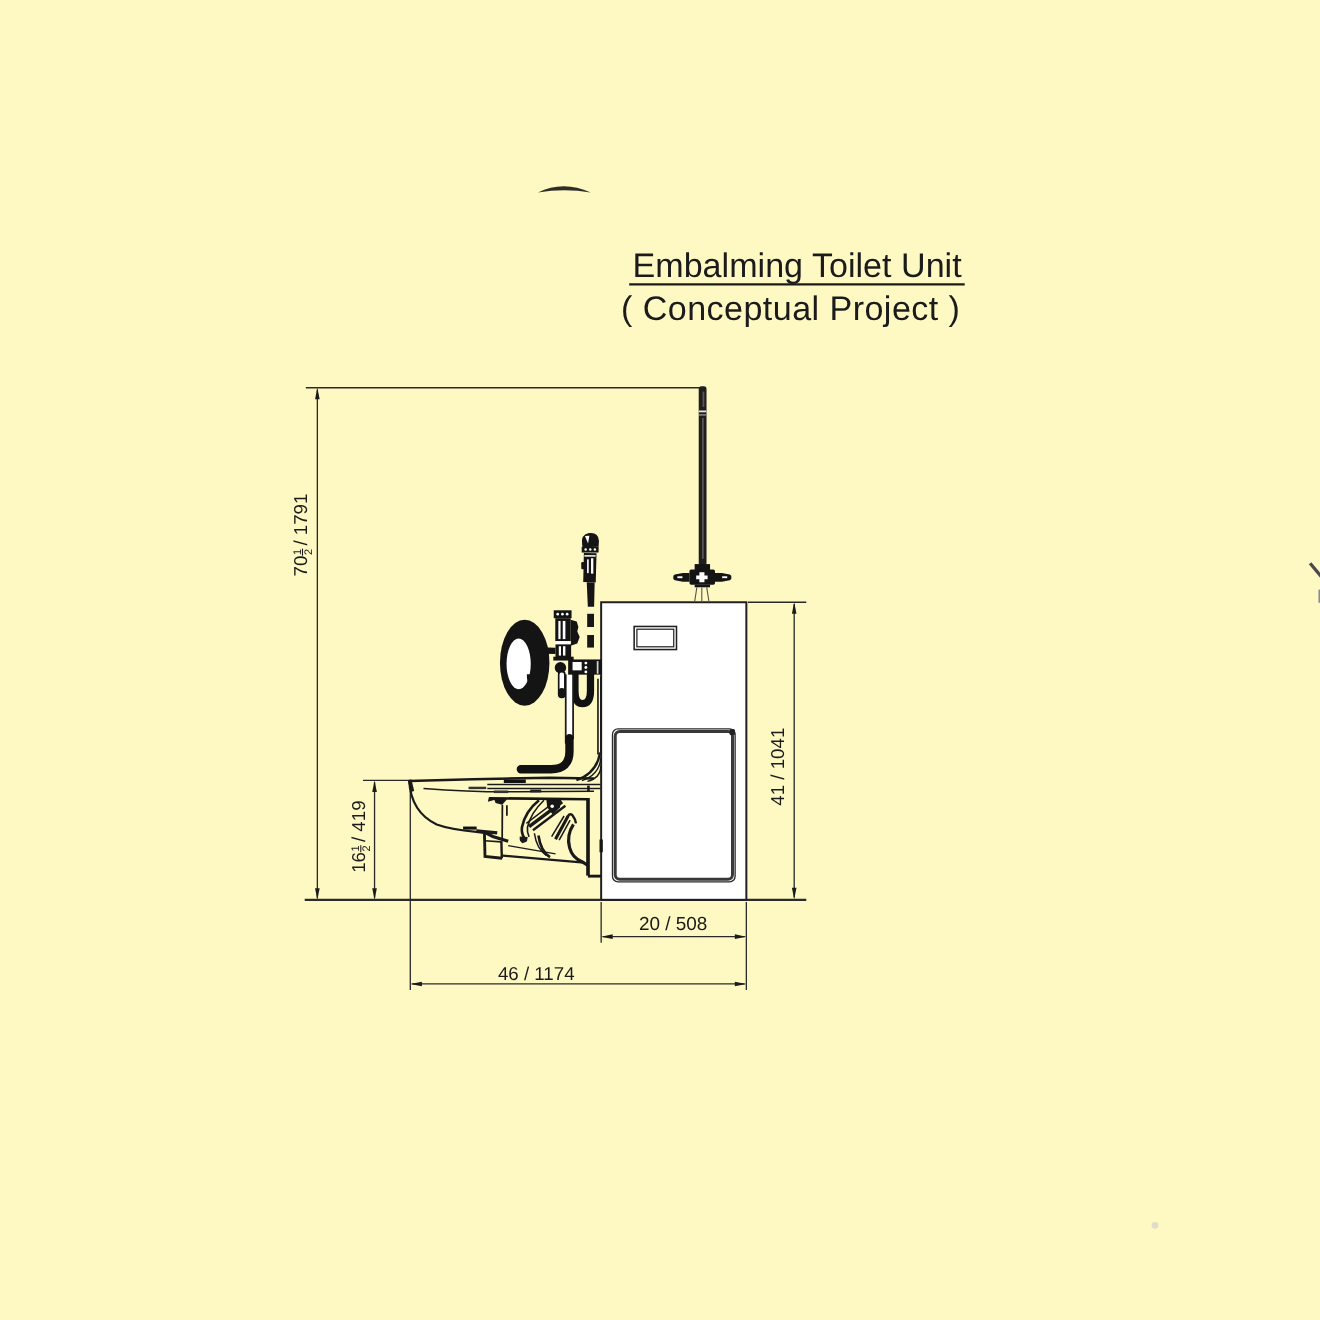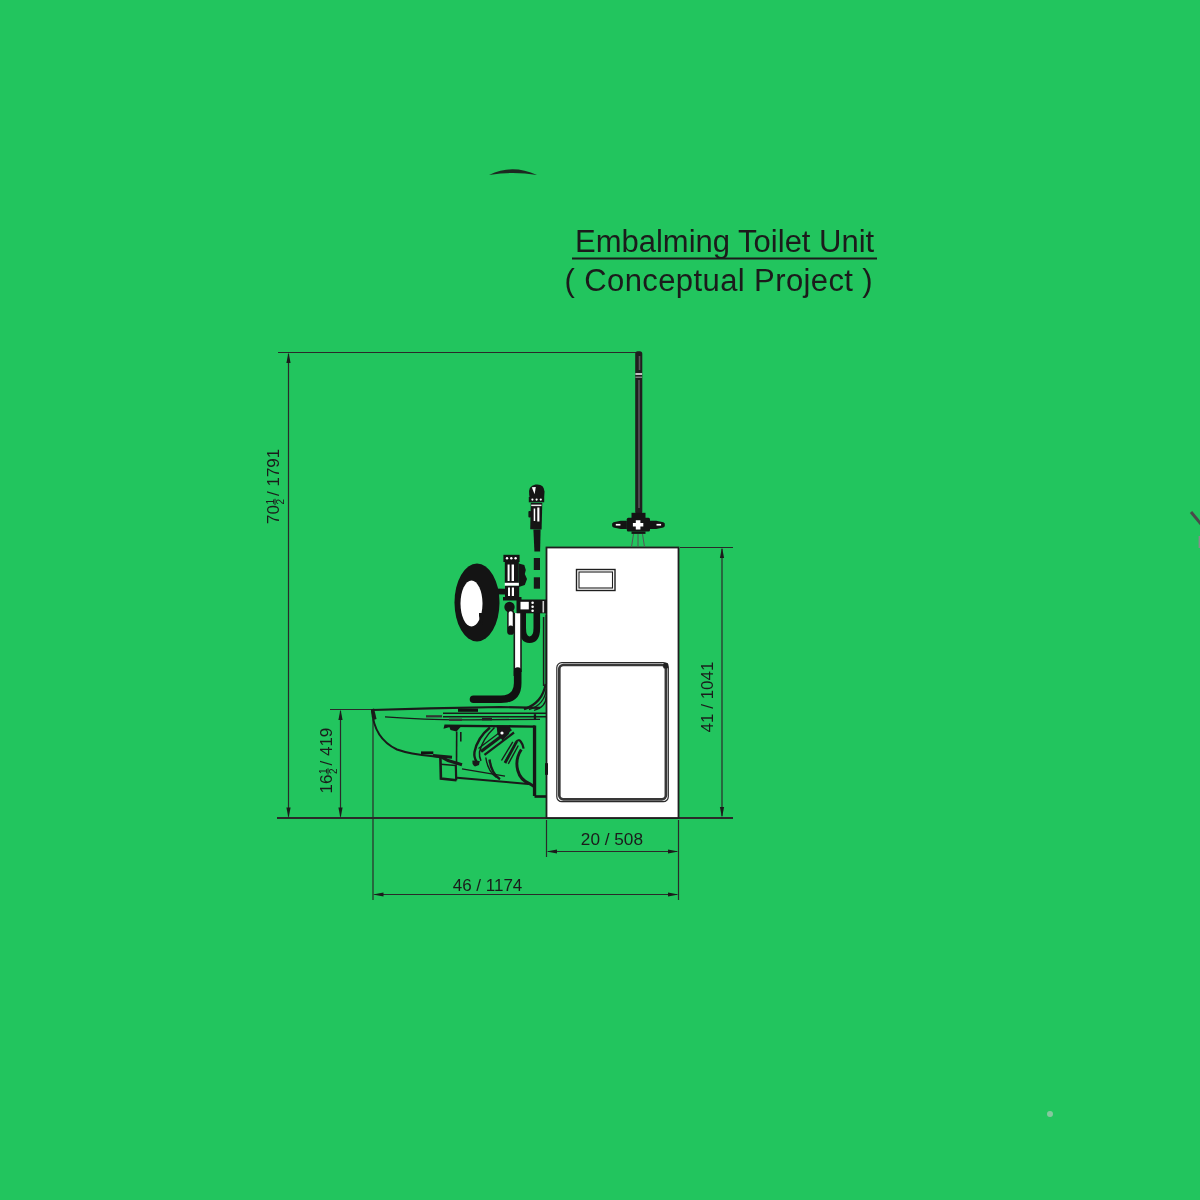--- a/index.html
+++ b/index.html
@@ -1,16 +1,16 @@
 <!DOCTYPE html>
 <html><head>
 <meta charset="utf-8">
 <style>
   html,body{margin:0;padding:0;background:#ffffff;}
-  .page{width:1200px;height:1200px;position:relative;overflow:hidden;background:#22c55e;}
+  .page{width:1200px;height:1200px;position:relative;overflow:hidden;background:#fef9c3;}
   svg{position:absolute;top:0;left:0;filter:blur(0.5px);}
   text{font-family:"Liberation Sans", sans-serif;fill:#1b1b1b;}
 </style>
 </head>
 <body>
 <div class="page">
 <svg width="1200" height="1200" viewBox="0 0 1200 1200">
 <g stroke-linecap="butt">
 
 <g>

